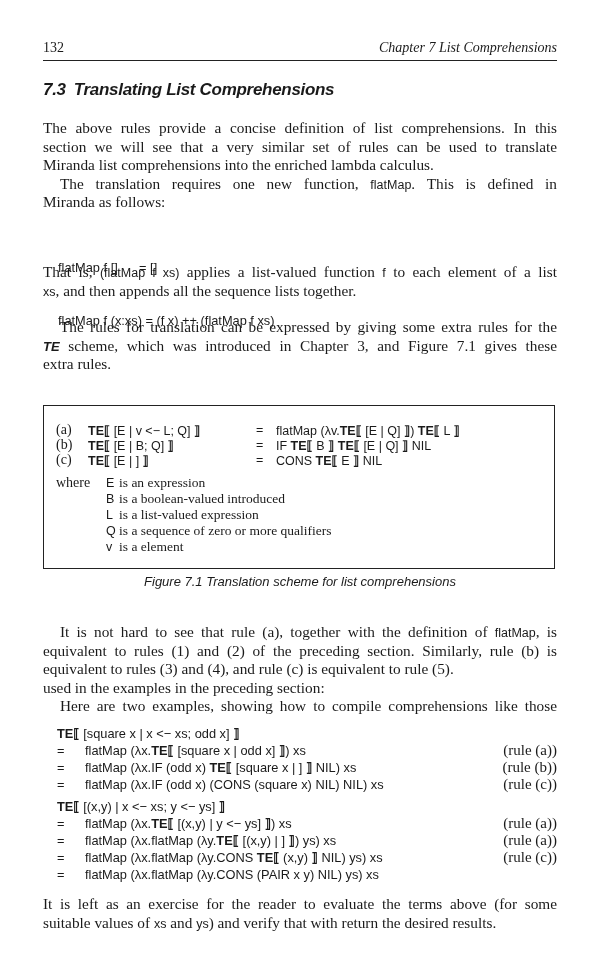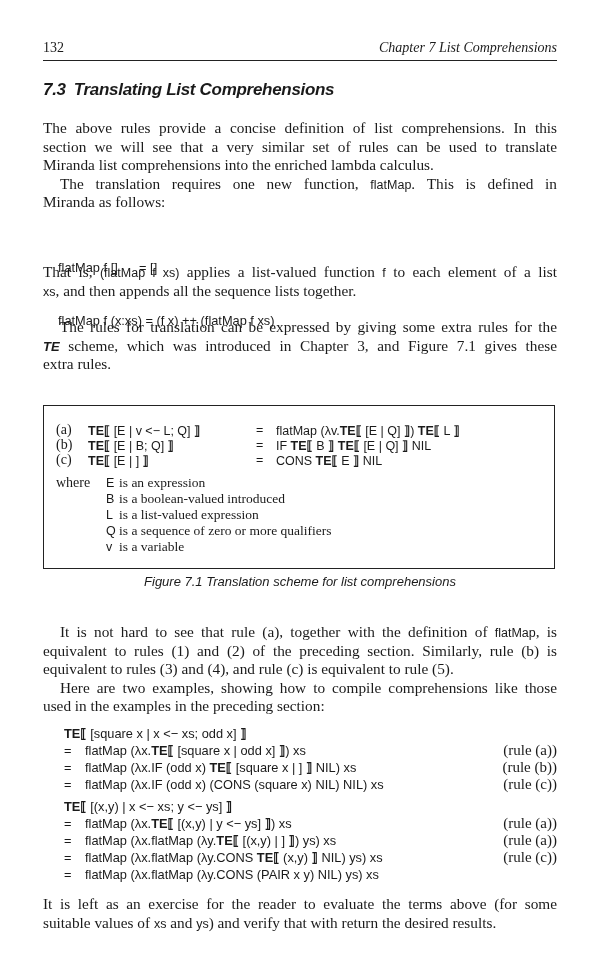--- a/index.html
+++ b/index.html
@@ -31,21 +31,21 @@
   .rule-eq { position: absolute; left: 200px; font-family: "Liberation Sans", sans-serif; }
   .rule-rhs { position: absolute; left: 220px; font-family: "Liberation Sans", sans-serif; }
   .where-row { position: absolute; left: 12px; height: 15px; font-size: 14px; white-space: nowrap; font-family: "Liberation Serif", serif; }
   .where-var { position: absolute; left: 50px; font-family: "Liberation Sans", sans-serif; font-size: 12.5px; top: 1px; }
   .where-desc { position: absolute; left: 63px; font-size: 13.5px; }
 
   #figure-caption { left: 0; width: 600px; top: 574px; text-align: center; font-size: 13px; }
 
   .ex-row { position: absolute; left: 57px; width: 500px; height: 17px; font-size: 12.8px; white-space: nowrap; font-family: "Liberation Sans", sans-serif; }
   .ex-row.head { left: 57px; }
-  .ex-eq { position: absolute; left: 7px; }
+  .ex-eq { position: absolute; left: 0; }
   .ex-expr { position: absolute; left: 28px; }
   .ex-note { position: absolute; right: 0; font-family: "Liberation Serif", serif; font-size: 15px; top: -1px; }
 </style>
 </head>
 <body>
 
 <div id="running-head" class="abs serif">
   <span id="page-number">132</span>
   <span id="chapter-title">Chapter 7  List Comprehensions</span>
 </div>
@@ -113,35 +113,35 @@
   <div class="where-row" style="top:101px;">
     <span class="where-var">L</span>
     <span class="where-desc">is a list-valued expression</span>
   </div>
   <div class="where-row" style="top:117px;">
     <span class="where-var">Q</span>
     <span class="where-desc">is a sequence of zero or more qualifiers</span>
   </div>
   <div class="where-row" style="top:133px;">
     <span class="where-var">v</span>
-    <span class="where-desc">is a variable</span>
+    <span class="where-desc">is a element</span>
   </div>
 </div>
 
 <div id="figure-caption" class="abs sans">Figure 7.1  Translation scheme for list comprehensions</div>
 
 <div class="abs para serif" style="top:623px;">
   <span class="line indent"><span>It is not hard to see that rule (a), together with the definition of </span><span class="code-inline">flatMap</span><span>, is</span></span>
   <span class="line">equivalent to rules (1) and (2) of the preceding section. Similarly, rule (b) is</span>
   <span class="line last">equivalent to rules (3) and (4), and rule (c) is equivalent to rule (5).</span>
 </div>
 
 <div class="abs para serif" style="top:678.5px;">
+  <span class="line last">used in the examples in the preceding section:</span>
   <span class="line indent">Here are two examples, showing how to compile comprehensions like those</span>
-  <span class="line last">used in the examples in the preceding section:</span>
 </div>
 
 <div class="ex-row head" style="top:726px;">
   <span class="ex-eq"><span style="font-weight: bold;">TE⟦</span><span> [square x | x &lt;− xs; odd x] </span><span style="font-weight: bold;">⟧</span></span>
 </div>
 <div class="ex-row" style="top:743px;">
   <span class="ex-eq">=</span>
   <span class="ex-expr"><span>flatMap (λx.</span><span style="font-weight: bold;">TE⟦</span><span> [square x | odd x] </span><span style="font-weight: bold;">⟧</span><span>) xs</span></span>
   <span class="ex-note">(rule (a))</span>
 </div>

